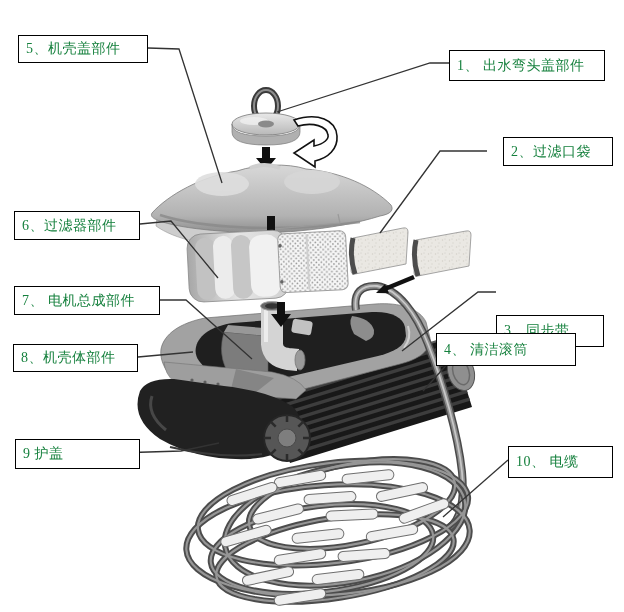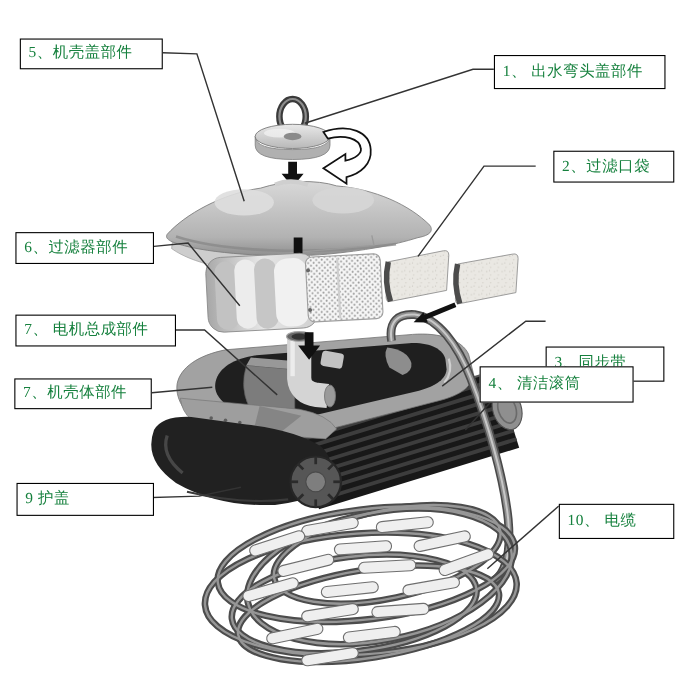--- a/index.html
+++ b/index.html
@@ -11,21 +11,21 @@
          white-space:nowrap;line-height:1;letter-spacing:0.5px;}
   .lb1{left:449px;top:50px;width:156px;height:31px;}
   .lb2{left:503px;top:137px;width:110px;height:29px;}
   .lb3{left:496px;top:279px;width:108px;height:32px;margin-top:36px;}
   .lb4{left:436px;top:333px;width:140px;height:33px;}
   .lb5{left:18px; top:35px; width:130px;height:28px;}
   .lb6{left:14px; top:211px;width:126px;height:29px;}
   .lb7{left:14px; top:286px;width:146px;height:29px;}
   .lb8{left:13px; top:344px;width:125px;height:28px;}
   .lb9{left:15px; top:439px;width:125px;height:30px;}
-  .lb10{left:508px;top:458px;width:105px;height:32px;}
+  .lb10{left:508px;top:446px;width:105px;height:32px;}
 </style>
 </head>
 <body>
 
 <div id="stage">
 
 <svg id="art" width="624" height="612" viewBox="0 0 624 612">
   <defs>
     <linearGradient id="capGrad" x1="0" y1="0" x2="0" y2="1">
       <stop offset="0" stop-color="#e9e9e9"></stop>
@@ -225,17 +225,17 @@
   </g>
 </svg>
 
 <div class="label lb1">1、 出水弯头盖部件</div>
 <div class="label lb2">2、过滤口袋</div>
 <div class="label lb3">3、同步带</div>
 <div class="label lb4">4、 清洁滚筒</div>
 <div class="label lb5">5、机壳盖部件</div>
 <div class="label lb6">6、过滤器部件</div>
 <div class="label lb7">7、 电机总成部件</div>
-<div class="label lb8">7、机壳体部件</div>
+<div class="label lb8">8、机壳体部件</div>
 <div class="label lb9">9 护盖</div>
 <div class="label lb10">10、 电缆</div>
 
 </div>
 
 </body></html>

